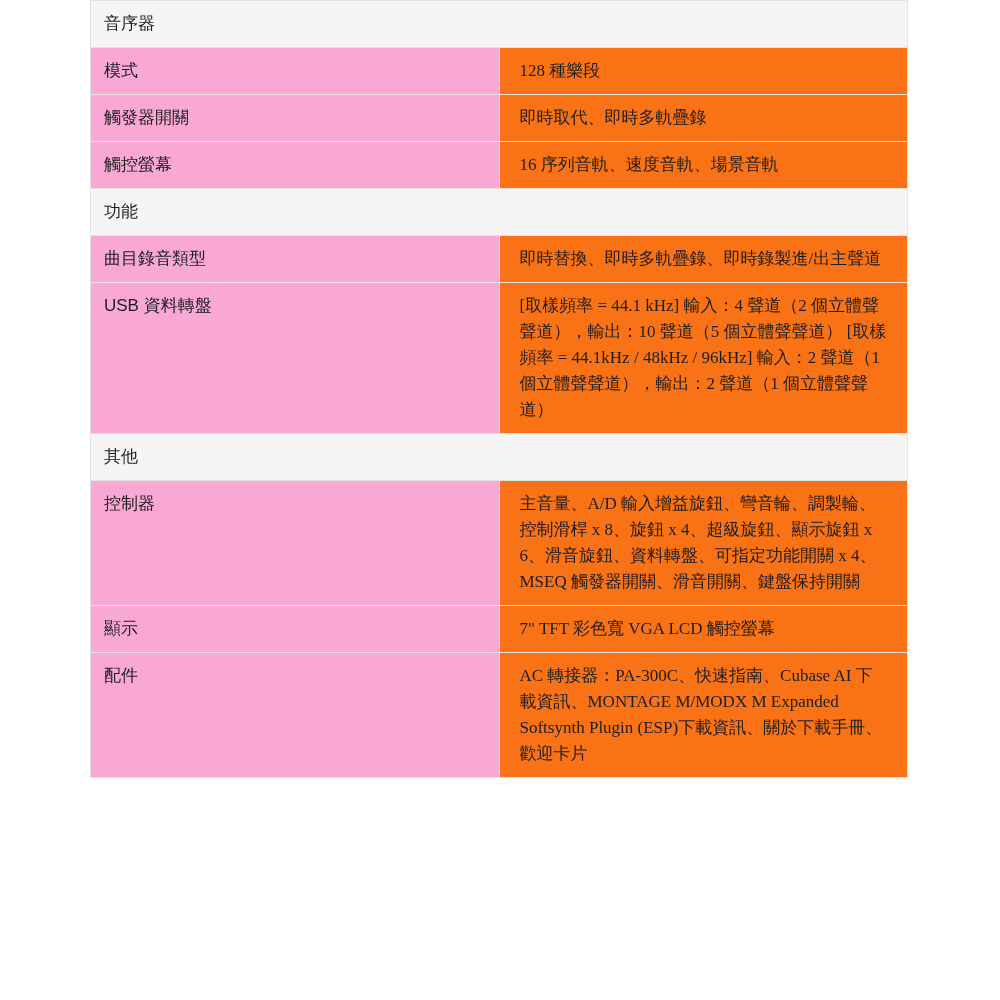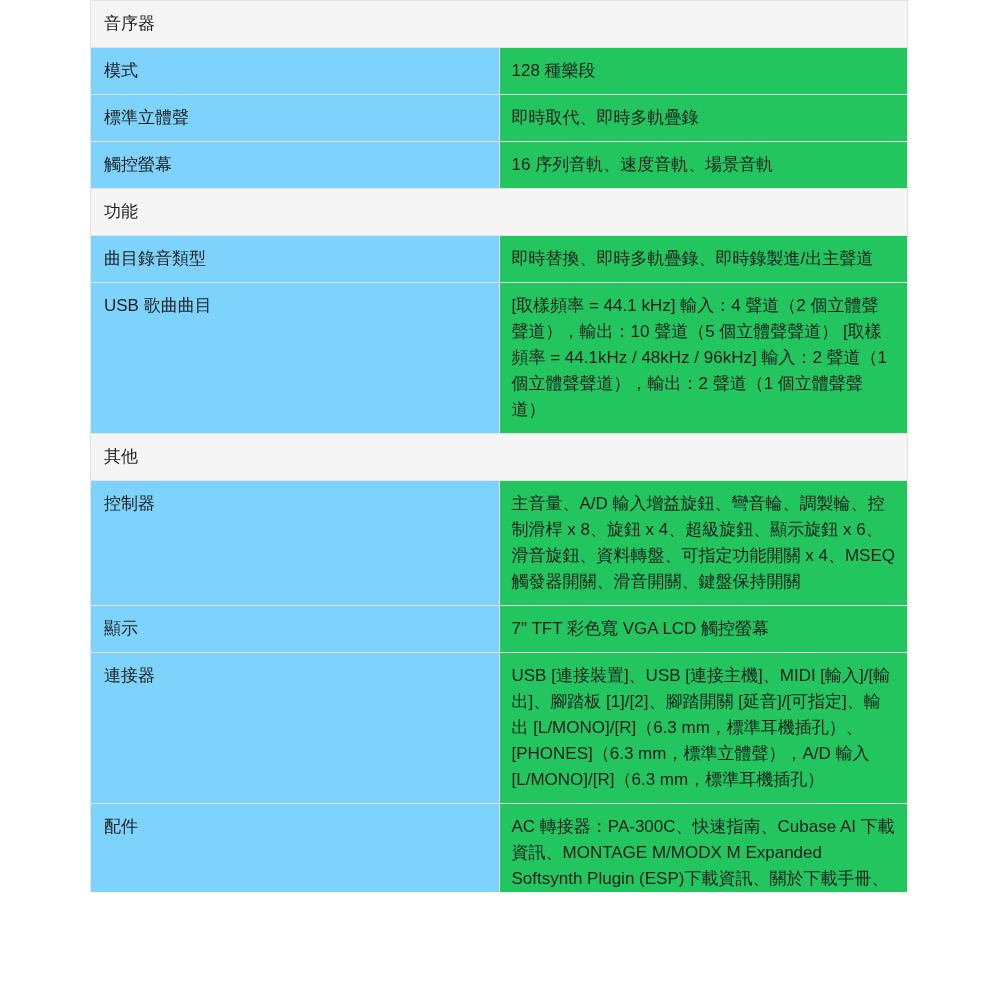--- a/index.html
+++ b/index.html
@@ -36,84 +36,81 @@
     box-sizing: border-box;
   }
   .section-cell {
     background: #f5f5f6;
     font-weight: 600;
     padding: 12px 13px;
     line-height: 22px;
     font-size: 17px;
   }
   .label-cell {
-    background: #7dd3fc;
+    background: #f9a8d4;
     font-weight: 600;
     width: 207px;
     padding: 10px 13px;
     line-height: 26px;
     margin-left: 44px;
   }
   .value-cell {
-    background: #22c55e;
-    padding: 10px 12px;
+    background: #f97316;
+    padding: 10px 20px;
     line-height: 26px;
     overflow-wrap: break-word;
+    font-family: Liberation Serif, serif;
   }
 </style>
 </head>
 <body>
 
 <div class="page">
   <table class="spec-table">
     <tbody>
 
       <tr>
         <th colspan="2" class="section-cell">音序器</th>
       </tr>
       <tr>
         <th class="label-cell">模式</th>
         <td class="value-cell">128 種樂段</td>
       </tr>
       <tr>
-        <th class="label-cell">標準立體聲</th>
+        <th class="label-cell">觸發器開關</th>
         <td class="value-cell">即時取代、即時多軌疊錄</td>
       </tr>
       <tr>
         <th class="label-cell">觸控螢幕</th>
         <td class="value-cell">16 序列音軌、速度音軌、場景音軌</td>
       </tr>
       <tr>
         <th colspan="2" class="section-cell">功能</th>
       </tr>
 
       <tr>
         <th class="label-cell">曲目錄音類型</th>
         <td class="value-cell">即時替換、即時多軌疊錄、即時錄製進/出主聲道</td>
       </tr>
       <tr>
-        <th class="label-cell">USB 歌曲曲目</th>
+        <th class="label-cell">USB 資料轉盤</th>
         <td class="value-cell">[取樣頻率 = 44.1 kHz] 輸入：4 聲道（2 個立體聲聲道），輸出：10 聲道（5 個立體聲聲道） [取樣頻率 = 44.1kHz / 48kHz / 96kHz] 輸入：2 聲道（1 個立體聲聲道），輸出：2 聲道（1 個立體聲聲道）</td>
       </tr>
 
       <tr>
         <th colspan="2" class="section-cell">其他</th>
       </tr>
       <tr>
         <th class="label-cell">控制器</th>
         <td class="value-cell">主音量、A/D 輸入增益旋鈕、彎音輪、調製輪、控制滑桿 x 8、旋鈕 x 4、超級旋鈕、顯示旋鈕 x 6、滑音旋鈕、資料轉盤、可指定功能開關 x 4、MSEQ 觸發器開關、滑音開關、鍵盤保持開關</td>
       </tr>
       <tr>
         <th class="label-cell">顯示</th>
         <td class="value-cell">7" TFT 彩色寬 VGA LCD 觸控螢幕</td>
       </tr>
       <tr>
-        <th class="label-cell">連接器</th>
-        <td class="value-cell">USB [連接裝置]、USB [連接主機]、MIDI [輸入]/[輸出]、腳踏板 [1]/[2]、腳踏開關 [延音]/[可指定]、輸出 [L/MONO]/[R]（6.3 mm，標準耳機插孔）、[PHONES]（6.3 mm，標準立體聲），A/D 輸入 [L/MONO]/[R]（6.3 mm，標準耳機插孔）</td>
-      </tr>
-      <tr>
         <th class="label-cell">配件</th>
         <td class="value-cell">AC 轉接器：PA-300C、快速指南、Cubase AI 下載資訊、MONTAGE M/MODX M Expanded Softsynth Plugin (ESP)下載資訊、關於下載手冊、歡迎卡片</td>
       </tr>
 
     </tbody>
   </table>
 </div>
 
 </body></html>

